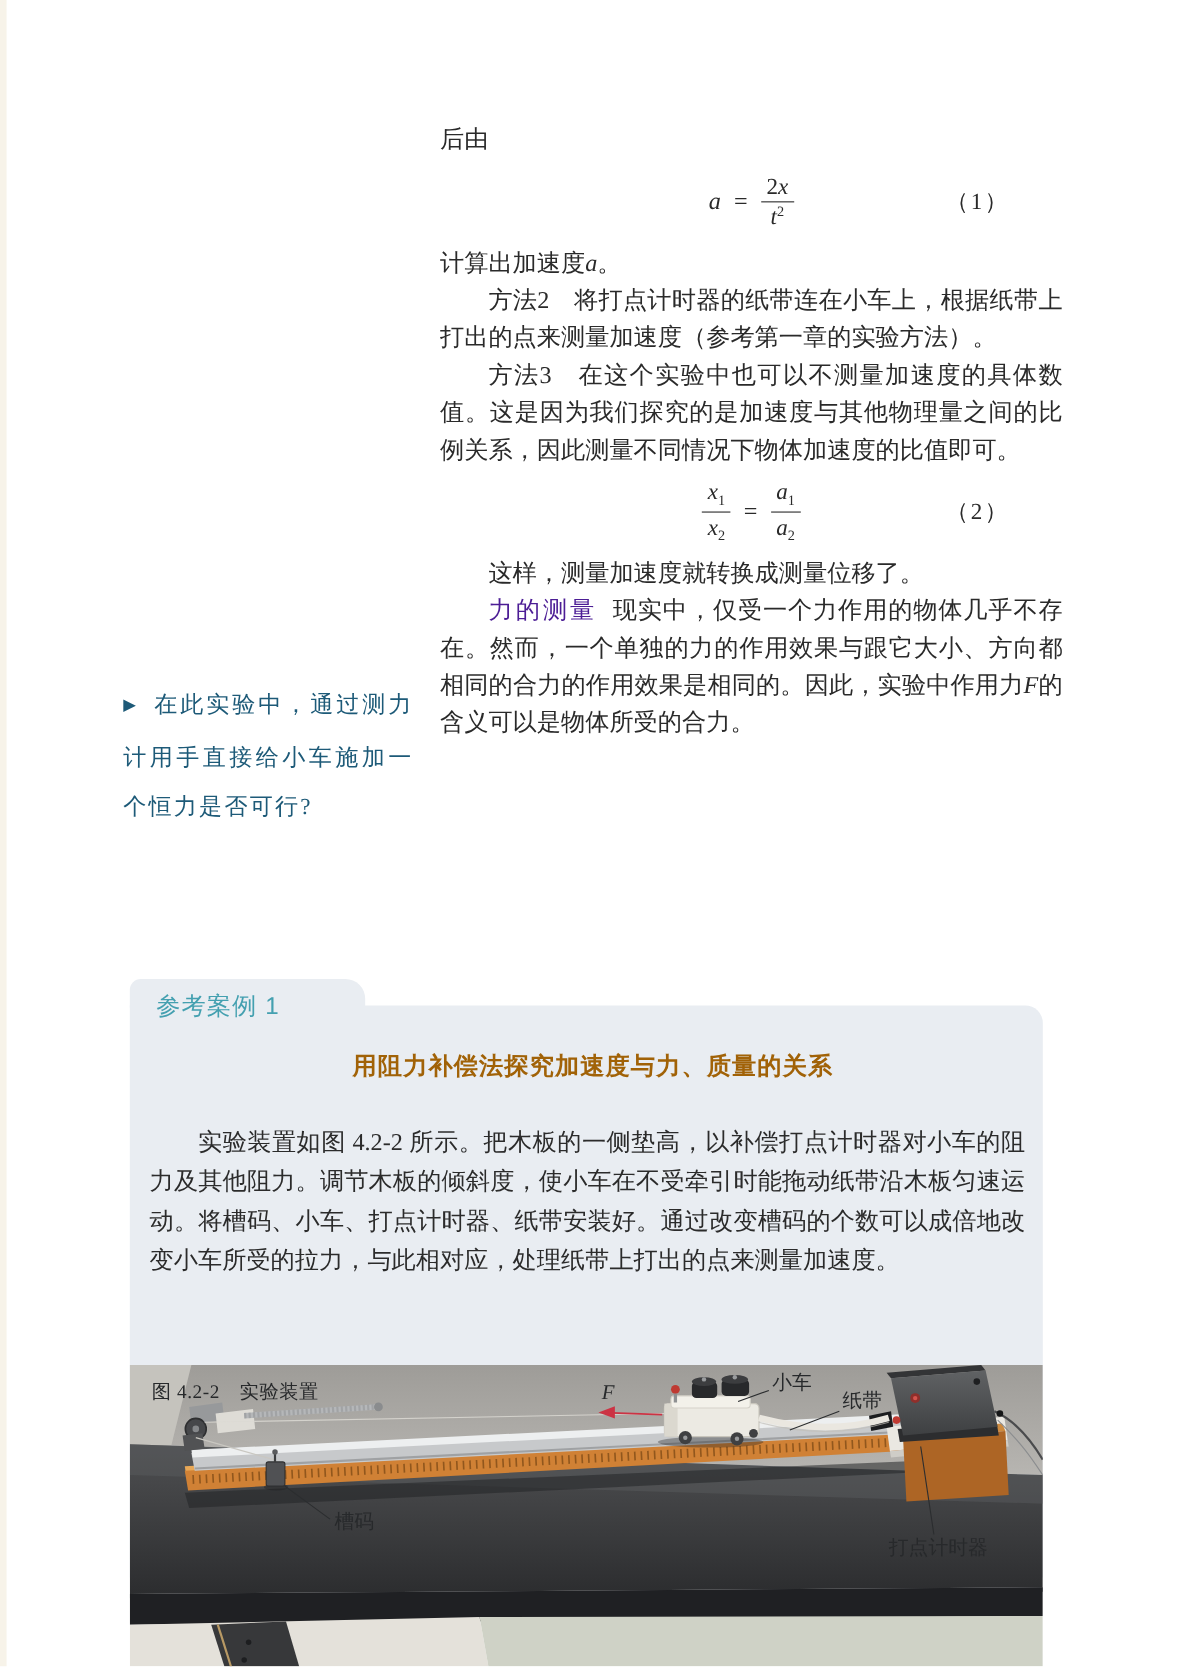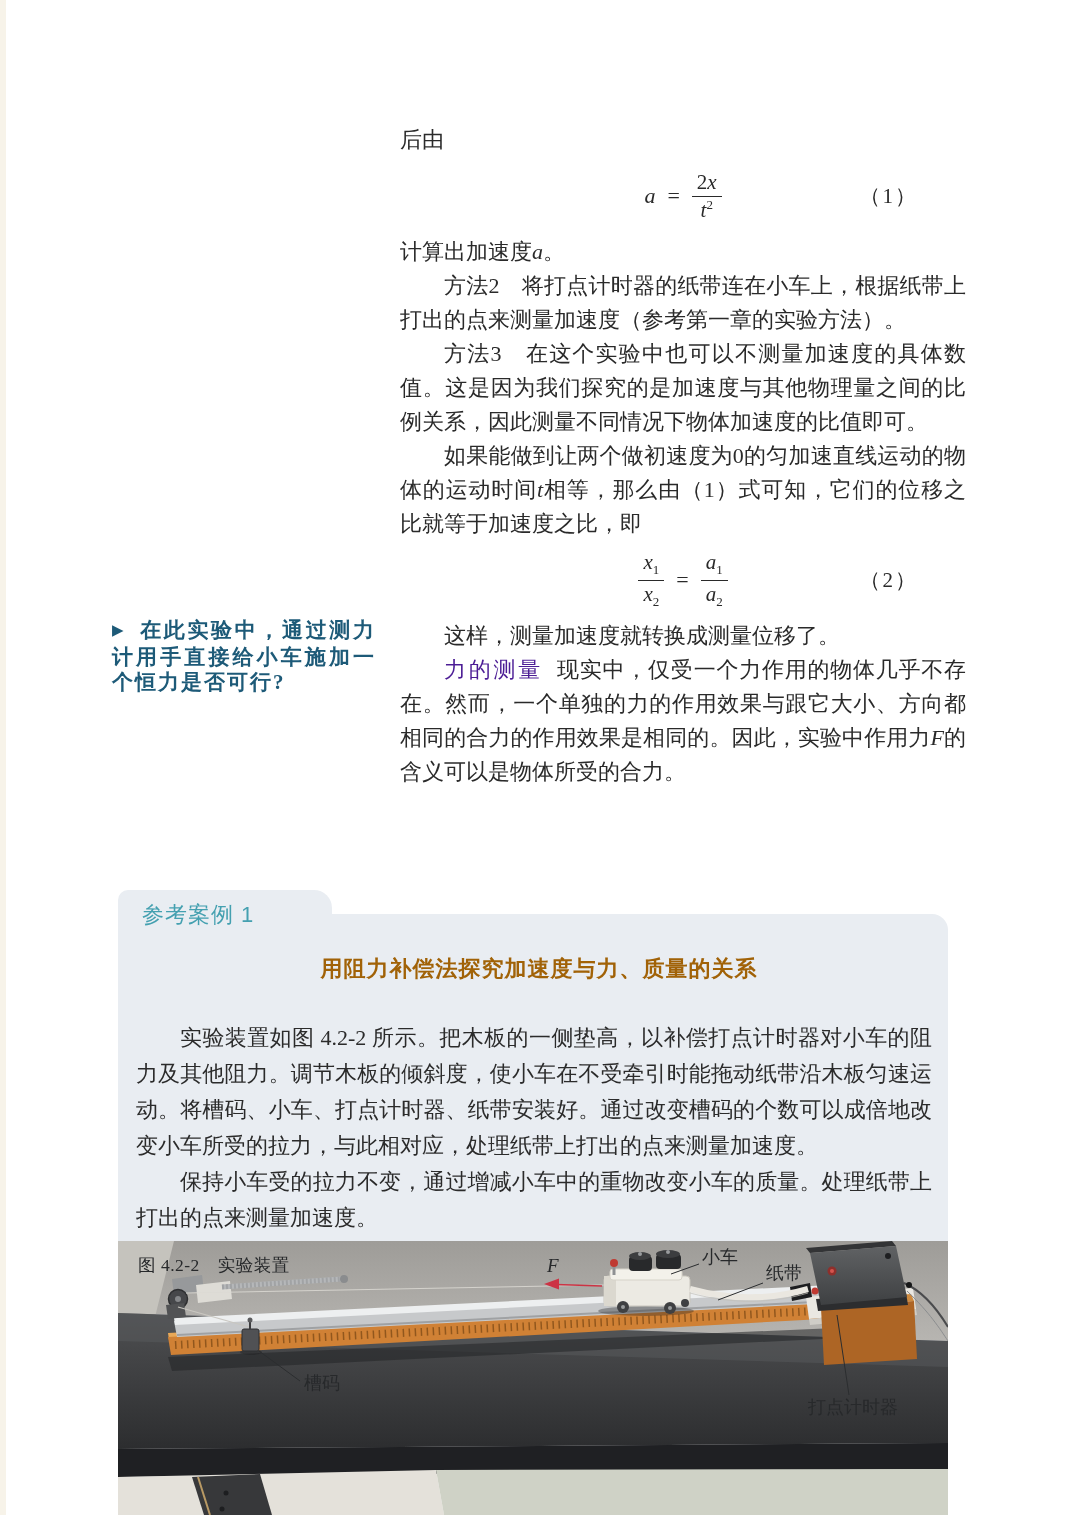--- a/index.html
+++ b/index.html
@@ -5,21 +5,21 @@
   html,body{margin:0;padding:0;}
   body{
     width:1080px;height:1515px;position:relative;background:#ffffff;
     font-family:"Liberation Serif","DejaVu Serif",serif;
     color:#2a2a2a;overflow:hidden;
   }
   .edge-strip{position:absolute;left:0;top:0;width:6px;height:1515px;background:#f7f3e9;}
 
   
   .main-col{
-    position:absolute;left:400px;top:123px;width:566px;
+    position:absolute;left:400px;top:110px;width:566px;
     font-size:22px;line-height:34px;color:#2a2a2a;
   }
   .main-col p{margin:0;text-align:justify;}
   .indent{text-indent:2em;}
   .var{font-style:italic;font-family:"Liberation Serif","DejaVu Serif",serif;}
 
   
   .eq-row{position:relative;display:flex;justify-content:center;align-items:center;
           height:74px;margin:2px 0;}
   .eq-inner{display:inline-flex;align-items:center;font-size:22px;}
@@ -32,23 +32,22 @@
   sup{font-size:13px;}
   .eq-tag{position:absolute;right:48px;top:50%;transform:translateY(-50%);
           font-size:21px;letter-spacing:2px;color:#2a2a2a;}
 
   
   .force-label{color:#4c1d95;letter-spacing:2px;margin-right:14px;}
 
   
   .margin-note{
     position:absolute;left:112px;top:618px;width:264px;
-    color:#1d5a78;font-size:21px;line-height:25px;letter-spacing:2px;
+    color:#1d5a78;font-size:21px;line-height:45px;letter-spacing:2px;
     text-align:justify;
-    font-weight:bold;
   }
   .margin-note .marker{font-size:15px;letter-spacing:0;margin-right:16px;
     position:relative;top:-2px;color:#1d5a78;}
 
   
   .case-tab{
     position:absolute;left:118px;top:890px;width:214px;height:26px;
     background:#e9edf2;border-radius:10px 18px 0 0;
   }
   .case-body{
@@ -94,21 +93,20 @@
     </span>
     <span class="eq-tag">（1）</span>
   </div>
 
   <p><span>计算出加速度</span><span class="var">a</span><span>。</span></p>
 
   <p class="indent">方法2　将打点计时器的纸带连在小车上，根据纸带上打出的点来测量加速度（参考第一章的实验方法）。</p>
 
   <p class="indent">方法3　在这个实验中也可以不测量加速度的具体数值。这是因为我们探究的是加速度与其他物理量之间的比例关系，因此测量不同情况下物体加速度的比值即可。</p>
 
-  <p class="indent"><span>如果能做到让两个做初速度为0的匀加速直线运动的物体的运动时间</span><span class="var">t</span><span>相等，那么由（1）式可知，它们的位移之比就等于加速度之比，即</span></p>
 
   <div class="eq-row">
     <span class="eq-inner">
       <span class="frac">
         <span class="num"><span class="var">x</span><sub>1</sub></span>
         <span class="den"><span class="var">x</span><sub>2</sub></span>
       </span>
       <span class="rel">=</span>
       <span class="frac">
         <span class="num"><span class="var">a</span><sub>1</sub></span>
@@ -127,21 +125,20 @@
 <div class="margin-note">
   <span class="marker">▶</span><span>在此实验中，通过测力计用手直接给小车施加一个恒力是否可行?</span>
 </div>
 
 <div class="case-tab"></div>
 <div class="case-body">
   <div class="case-label">参考案例 1</div>
   <div class="case-title">用阻力补偿法探究加速度与力、质量的关系</div>
   <div class="case-text">
     <p>实验装置如图 4.2-2 所示。把木板的一侧垫高，以补偿打点计时器对小车的阻力及其他阻力。调节木板的倾斜度，使小车在不受牵引时能拖动纸带沿木板匀速运动。将槽码、小车、打点计时器、纸带安装好。通过改变槽码的个数可以成倍地改变小车所受的拉力，与此相对应，处理纸带上打出的点来测量加速度。</p>
-    <p>保持小车受的拉力不变，通过增减小车中的重物改变小车的质量。处理纸带上打出的点来测量加速度。</p>
   </div>
 
   <svg class="photo" viewBox="0 0 830 274" role="img">
     <defs>
       <linearGradient id="wallG" x1="0" y1="0" x2="0" y2="1">
         <stop offset="0" stop-color="#9e9c98"></stop>
           <stop offset="1" stop-color="#b7b5b1"></stop>
       </linearGradient>
       <linearGradient id="tableG" x1="0" y1="0" x2="0" y2="1">
         <stop offset="0" stop-color="#4f5052"></stop>

